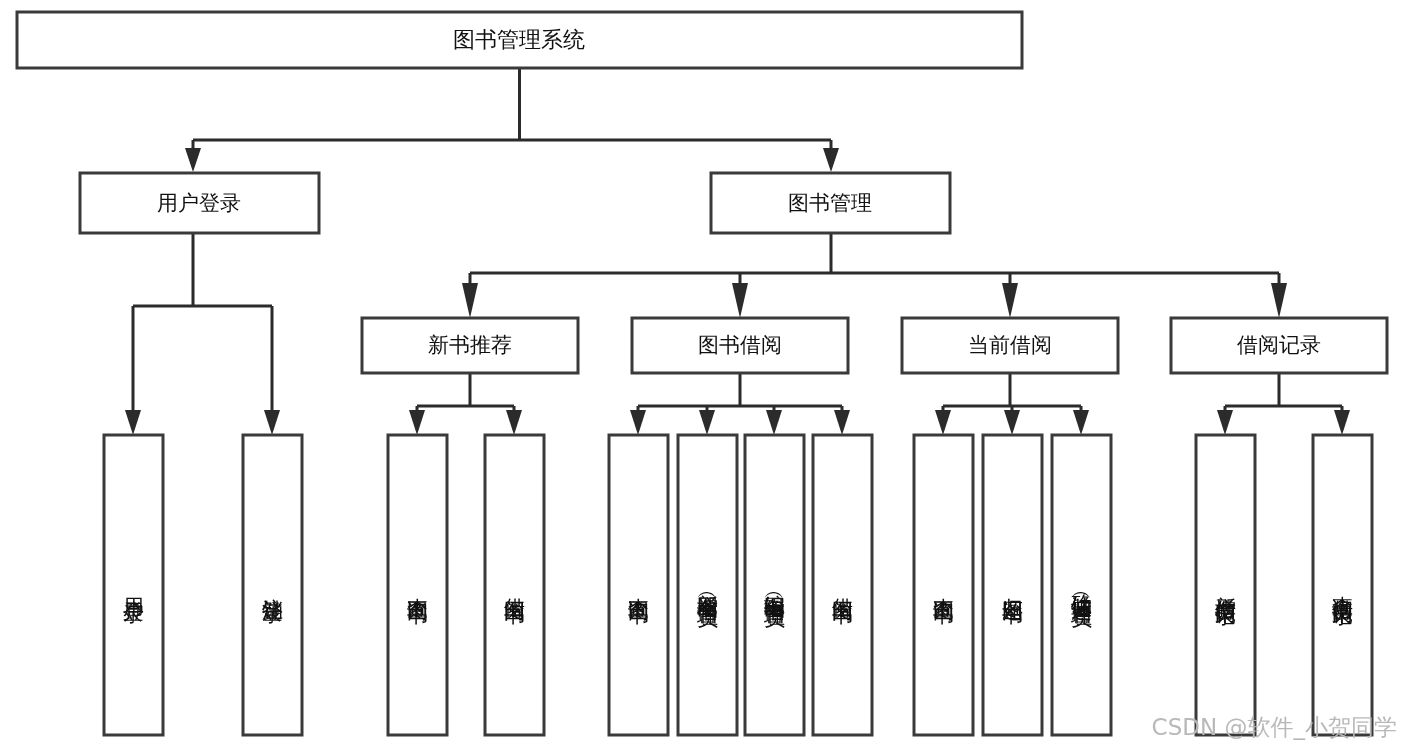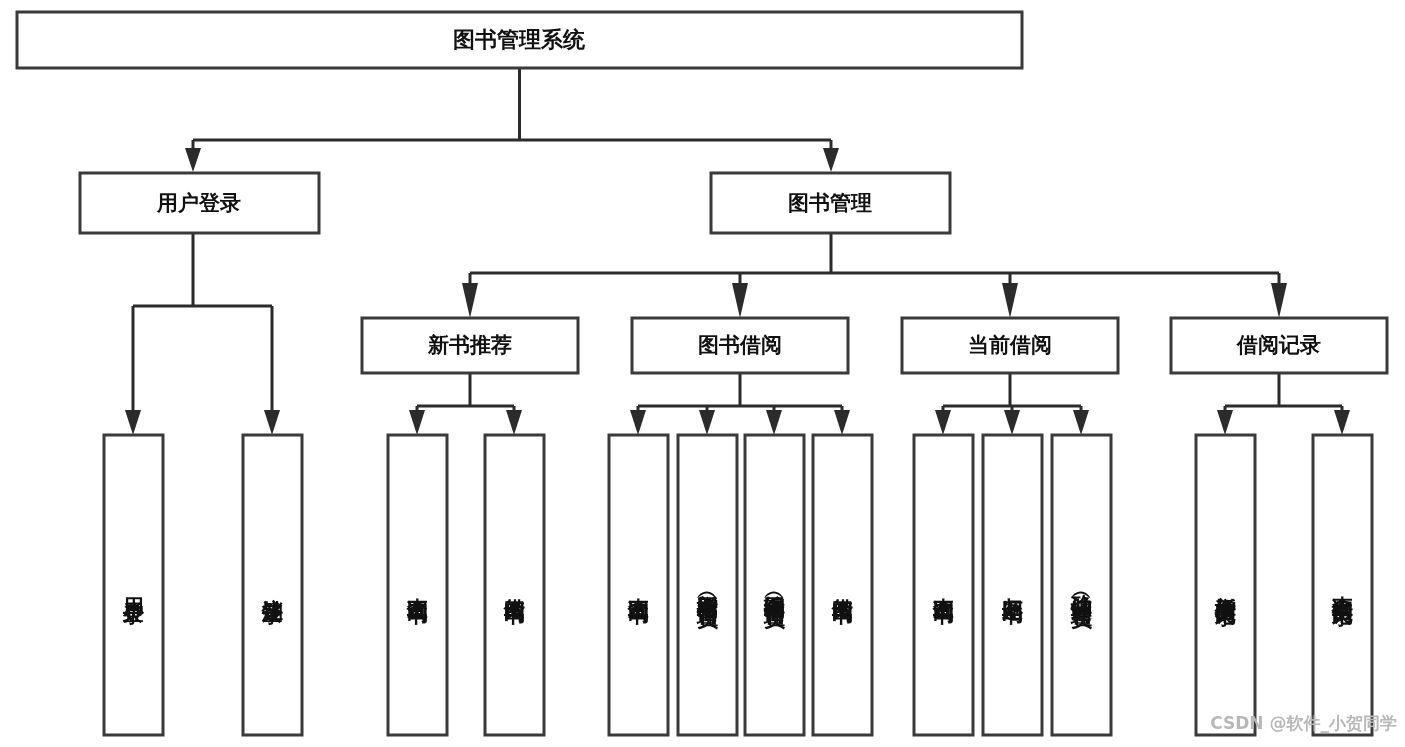--- a/index.html
+++ b/index.html
@@ -11,21 +11,20 @@
     width: 1405px;
     height: 747px;
     overflow: hidden;
     font-family: "DejaVu Sans", "Liberation Sans", sans-serif;
   }
   #diagram-root {
     position: relative;
     width: 1405px;
     height: 747px;
     background: #ffffff;
-    font-weight: bold;
   }
   svg.diagram-svg {
     position: absolute;
     top: 0;
     left: 0;
     width: 1405px;
     height: 747px;
     display: block;
   }
   .node-box {
@@ -68,23 +67,23 @@
     font-size: 21px;
     line-height: 1.05;
     color: #111111;
     letter-spacing: 2px;
     white-space: nowrap;
     pointer-events: none;
   }
   .watermark {
     position: absolute;
     right: 8px;
-    bottom: 12px;
-    font-family: "DejaVu Sans", "Liberation Sans", sans-serif;
-    font-size: 17px;
+    bottom: 4px;
+    font-family: "DejaVu Sans", "Liberation Sans", sans-serif;
+    font-size: 23px;
     color: #b8b8b8;
     white-space: nowrap;
   }
 </style>
 </head>
 <body>
 
 <div id="diagram-root">
 
   <svg class="diagram-svg" viewBox="0 0 1405 747">

